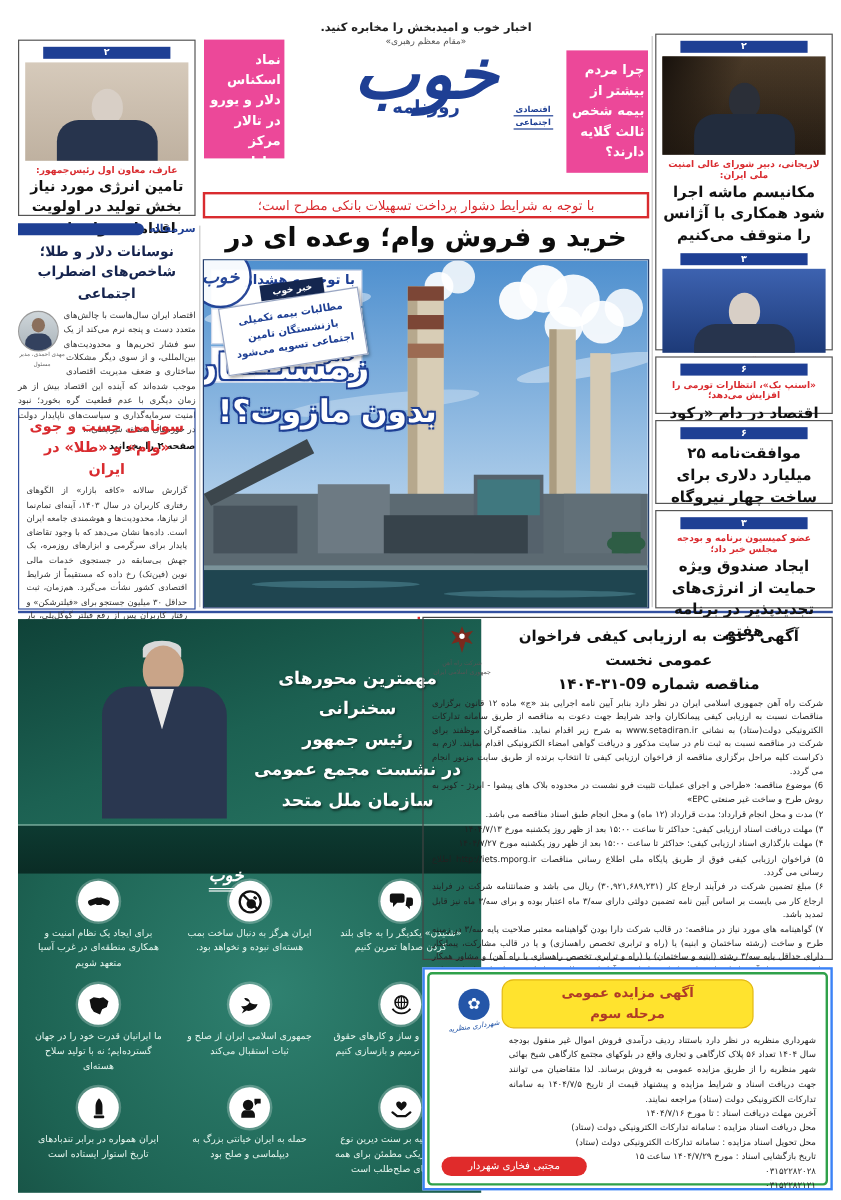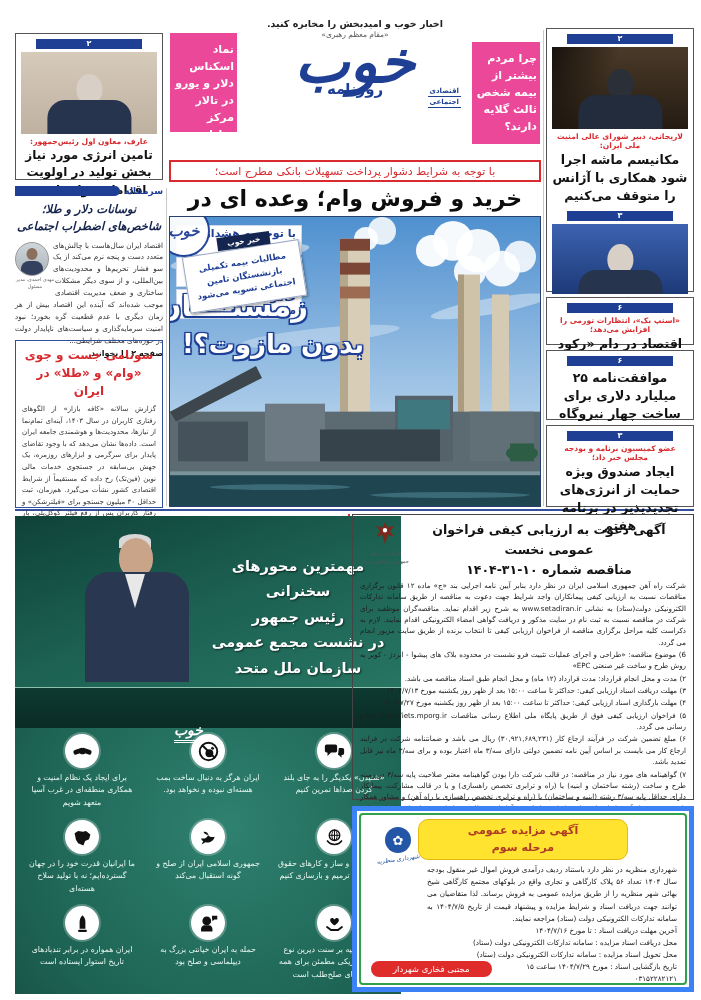--- a/index.html
+++ b/index.html
@@ -73,21 +73,21 @@
   .sil .head { width:26px; height:30px; border-radius:50% 50% 45% 45%; margin:0 auto; background:#2b2f38; }
   .sil .shoulders { width:84px; height:40px; border-radius:18px 18px 0 0; margin:-4px auto 0; background:#222c3d; }
   .sil.light .head { background:#d8cfc6; }
   .sil.light .shoulders { background:#27344d; }
 
   
   .editorial { position:absolute; left:15px; top:186px; width:148px; height:150px; text-align:right; }
   .ed-head { display:flex; align-items:center; gap:4px; }
   .ed-bar { flex:1; height:10px; background:#1e3f94; border-radius:0 6px 6px 0; }
   .ed-label { color:#1e3f94; font-size:9px; font-weight:bold; }
-  .ed-title { color:#16244e; font-size:11.5px; font-weight:900; text-align:center; line-height:1.5; margin:5px 0 4px;font-style:italic; }
+  .ed-title { color:#16244e; font-size:11.5px; font-weight:900; text-align:center; line-height:1.5; margin:5px 0 4px; }
   .ed-body { font-size:7.2px; color:#333; line-height:1.65; text-align:justify; }
   .ed-avatar { float:left; width:34px; height:34px; border-radius:50%; margin:2px 4px 0 0;
     background:linear-gradient(180deg,#cfd6da,#aab4ba); position:relative; overflow:hidden; border:1px solid #999; }
   .ed-avatar::after { content:""; position:absolute; left:50%; transform:translateX(-50%); bottom:-4px;
     width:22px; height:18px; border-radius:8px 8px 0 0; background:#33415e; }
   .ed-avatar::before { content:""; position:absolute; left:50%; transform:translateX(-50%); top:5px;
     width:11px; height:12px; border-radius:50%; background:#8a6f5c; z-index:1; }
   .ed-author { float:left; clear:left; width:40px; font-size:4.8px; color:#666; text-align:center; margin-right:0; }
   .ed-footer { font-weight:bold; font-size:8px; color:#111; margin-top:3px; }
 
@@ -140,21 +140,21 @@
   .tender-logo { position:absolute; left:0; top:0; width:50px; text-align:center; }
   .tender-logo svg { width:30px; height:26px; }
   .tender-logo-cap { font-size:5.2px; color:#555; line-height:1.5; }
   .tender-body, .tender-item { font-size:7.1px; color:#222; line-height:1.6; text-align:justify; }
   .tender-item { margin-top:1px; }
   .tender-footer { display:flex; justify-content:space-between; align-items:center; border-top:1px solid #999;
     margin-top:3px; padding-top:2px; font-size:7.2px; font-weight:bold; color:#222; }
   .chev { color:#2fa14a; font-size:9px; font-weight:bold; }
 
   .auction { position:absolute; left:352px; top:806px; width:342px; height:186px;
-    border:5px solid #3b82f6; padding:2px; background:#fff; }
+    border:2px solid #3b82f6; padding:2px; background:#fff; }
   .auction-inner { position:relative; width:100%; height:100%; border:2px solid #2fa14a;
     border-radius:4px; padding:4px 8px 6px; text-align:right; }
   .auction-title { width:210px; margin:0 auto 4px; background:#ffe32e; border:1px solid #e3b912;
     border-radius:10px; text-align:center; color:#b03a27; font-weight:900; font-size:11px;
     line-height:1.5; padding:3px 4px; }
   .auction-logo { position:absolute; right:auto; left:10px; top:12px; width:54px; text-align:center; }
   .auction-logo .emblem { width:26px; height:26px; border-radius:50%; background:#2456a8; color:#fff;
     display:flex; align-items:center; justify-content:center; font-size:13px; margin:0 auto 2px; }
   .auction-logo .cap { font-size:6px; color:#2456a8; font-style:italic; transform:rotate(-8deg); display:block; }
   .auction-body { font-size:7.2px; color:#222; line-height:1.7; text-align:justify; padding-left:58px; }
@@ -352,21 +352,21 @@
         </div>
         <div class="ig-caption">اعتبار نهادها و ساز و کارهای حقوق بین‌الملل را ترمیم و بازسازی کنیم</div>
       </div>
       <div class="ig-item">
         <div class="ig-circle">
           <svg viewBox="0 0 24 24">
               <path d="M3.5 13c4 1 7-1 8-4 1 2 4 3 7.5 2-1 5-6.5 7.5-10.5 6.3L4 20l2-3.6c-1.2-1-2.2-2.2-2.5-3.4z" fill="#111"></path>
               <path d="M12 9C11 6 8.5 4.8 6.3 5.6c.9 2 3 3.2 5.7 3.4z" fill="#111"></path>
             </svg>
         </div>
-        <div class="ig-caption">جمهوری اسلامی ایران از صلح و گونه استقبال می‌کند</div>
+        <div class="ig-caption">جمهوری اسلامی ایران از صلح و ثبات استقبال می‌کند</div>
       </div>
       <div class="ig-item">
         <div class="ig-circle">
           <svg viewBox="0 0 24 24">
               <path d="M3 7l4-2.5 5.5 1 3.5-1 5 4-1.5 5.5-4.5 2-2 5-6-2.5-2.5-4z" fill="#111"></path>
             </svg>
         </div>
         <div class="ig-caption">ما ایرانیان قدرت خود را در جهان گسترده‌ایم؛ نه با تولید سلاح هسته‌ای</div>
       </div>
 
@@ -443,21 +443,21 @@
     <div class="tender-head">
       <div class="tender-logo">
         <svg viewBox="0 0 32 28">
           <path d="M16 2l2.5 6 7.5-2-4.5 6 4 6-6.5-2L16 26l-3-10-6.5 2 4-6L6 6l7.5 2z" fill="#7a2a1d"></path>
           <circle cx="16" cy="11" r="3" fill="#fff" stroke="#7a2a1d" stroke-width="1.2"></circle>
         </svg>
         <div class="tender-logo-cap">شرکت راه آهن جمهوری اسلامی ایران</div>
       </div>
       <div class="tender-title">
         <span>آگهی دعوت به ارزیابی کیفی فراخوان عمومی نخست</span><br>
-        <span>مناقصه شماره ۱۰-۳۱-۱۴۰۴</span>
+        <span>مناقصه شماره 09-۳۱-۱۴۰۴</span>
       </div>
     </div>
     <p class="tender-body">شرکت راه آهن جمهوری اسلامی ایران در نظر دارد بنابر آیین نامه اجرایی بند «ج» ماده ۱۲ قانون برگزاری مناقصات نسبت به ارزیابی کیفی پیمانکاران واجد شرایط جهت دعوت به مناقصه از طریق سامانه تدارکات الکترونیکی دولت(ستاد) به نشانی www.setadiran.ir به شرح زیر اقدام نماید. مناقصه‌گران موظفند برای شرکت در مناقصه نسبت به ثبت نام در سایت مذکور و دریافت گواهی امضاء الکترونیکی اقدام نمایند. لازم به ذکراست کلیه مراحل برگزاری مناقصه از فراخوان ارزیابی کیفی تا انتخاب برنده از طریق سایت مزبور انجام می گردد.</p>
     <p class="tender-item">6) موضوع مناقصه: «طراحی و اجرای عملیات تثبیت فرو نشست در محدوده بلاک های پیشوا - ابردژ - کویر به روش طرح و ساخت غیر صنعتی EPC»</p>
     <p class="tender-item">۲) مدت و محل انجام قرارداد: مدت قرارداد (۱۲ ماه) و محل انجام طبق اسناد مناقصه می باشد.</p>
     <p class="tender-item">۳) مهلت دریافت اسناد ارزیابی کیفی: حداکثر تا ساعت ۱۵:۰۰ بعد از ظهر روز یکشنبه مورخ ۱۴۰۴/۷/۱۳</p>
     <p class="tender-item">۴) مهلت بارگذاری اسناد ارزیابی کیفی: حداکثر تا ساعت ۱۵:۰۰ بعد از ظهر روز یکشنبه مورخ ۱۴۰۴/۷/۲۷</p>
     <p class="tender-item">۵) فراخوان ارزیابی کیفی فوق از طریق پایگاه ملی اطلاع رسانی مناقصات http://iets.mporg.ir اطلاع رسانی می گردد.</p>
     <p class="tender-item">۶) مبلغ تضمین شرکت در فرآیند ارجاع کار (۳۰,۹۲۱,۶۸۹,۲۳۱) ریال می باشد و ضمانتنامه شرکت در فرایند ارجاع کار می بایست بر اساس آیین نامه تضمین دولتی دارای سه/۳ ماه اعتبار بوده و برای سه/۳ ماه نیز قابل تمدید باشد.</p>
     <p class="tender-item">۷) گواهینامه های مورد نیاز در مناقصه: در قالب شرکت دارا بودن گواهینامه معتبر صلاحیت پایه سه/۳ در زمینه طرح و ساخت (رشته ساختمان و ابنیه) یا (راه و ترابری تخصص راهسازی) و یا در قالب مشارکت، پیمانکار دارای حداقل پایه سه/۳ رشته (ابنیه و ساختمان) یا (راه و ترابری تخصص راهسازی یا راه آهن) و مشاور همکار پایه ۳ تخصص راه آهن یا راهسازی یا ژئوتکنیک و با ظرفیت آزاد لازم مطابق ضوابط و مقررات از سازمان برنامه و بودجه کشور</p>
@@ -479,19 +479,20 @@
       </div>
       <div class="auction-logo">
         <div class="emblem">✿</div>
         <span class="cap">شهرداری منظریه</span>
       </div>
       <p class="auction-body">شهرداری منظریه در نظر دارد باستناد ردیف درآمدی فروش اموال غیر منقول بودجه سال ۱۴۰۴ تعداد ۵۶ پلاک کارگاهی و تجاری واقع در بلوکهای مجتمع کارگاهی شیخ بهائی شهر منظریه را از طریق مزایده عمومی به فروش برساند. لذا متقاضیان می توانند جهت دریافت اسناد و شرایط مزایده و پیشنهاد قیمت از تاریخ ۱۴۰۴/۷/۵ به سامانه تدارکات الکترونیکی دولت (ستاد) مراجعه نمایند.</p>
       <div class="auction-line">آخرین مهلت دریافت اسناد : تا مورخ ۱۴۰۴/۷/۱۶</div>
       <div class="auction-line">محل دریافت اسناد مزایده : سامانه تدارکات الکترونیکی دولت (ستاد)</div>
       <div class="auction-line">محل تحویل اسناد مزایده : سامانه تدارکات الکترونیکی دولت (ستاد)</div>
       <div class="auction-line">تاریخ بازگشایی اسناد : مورخ ۱۴۰۴/۷/۲۹ ساعت ۱۵</div>
+      <div class="auction-line">۰۳۱۵۲۲۸۲۰۲۸</div>
       <div class="auction-line">۰۳۱۵۲۲۸۲۱۲۱</div>
 
       <div class="auction-sign">مجتبی فخاری شهردار</div>
     </div>
   </div>
 
 </div>
 
 </body></html>

